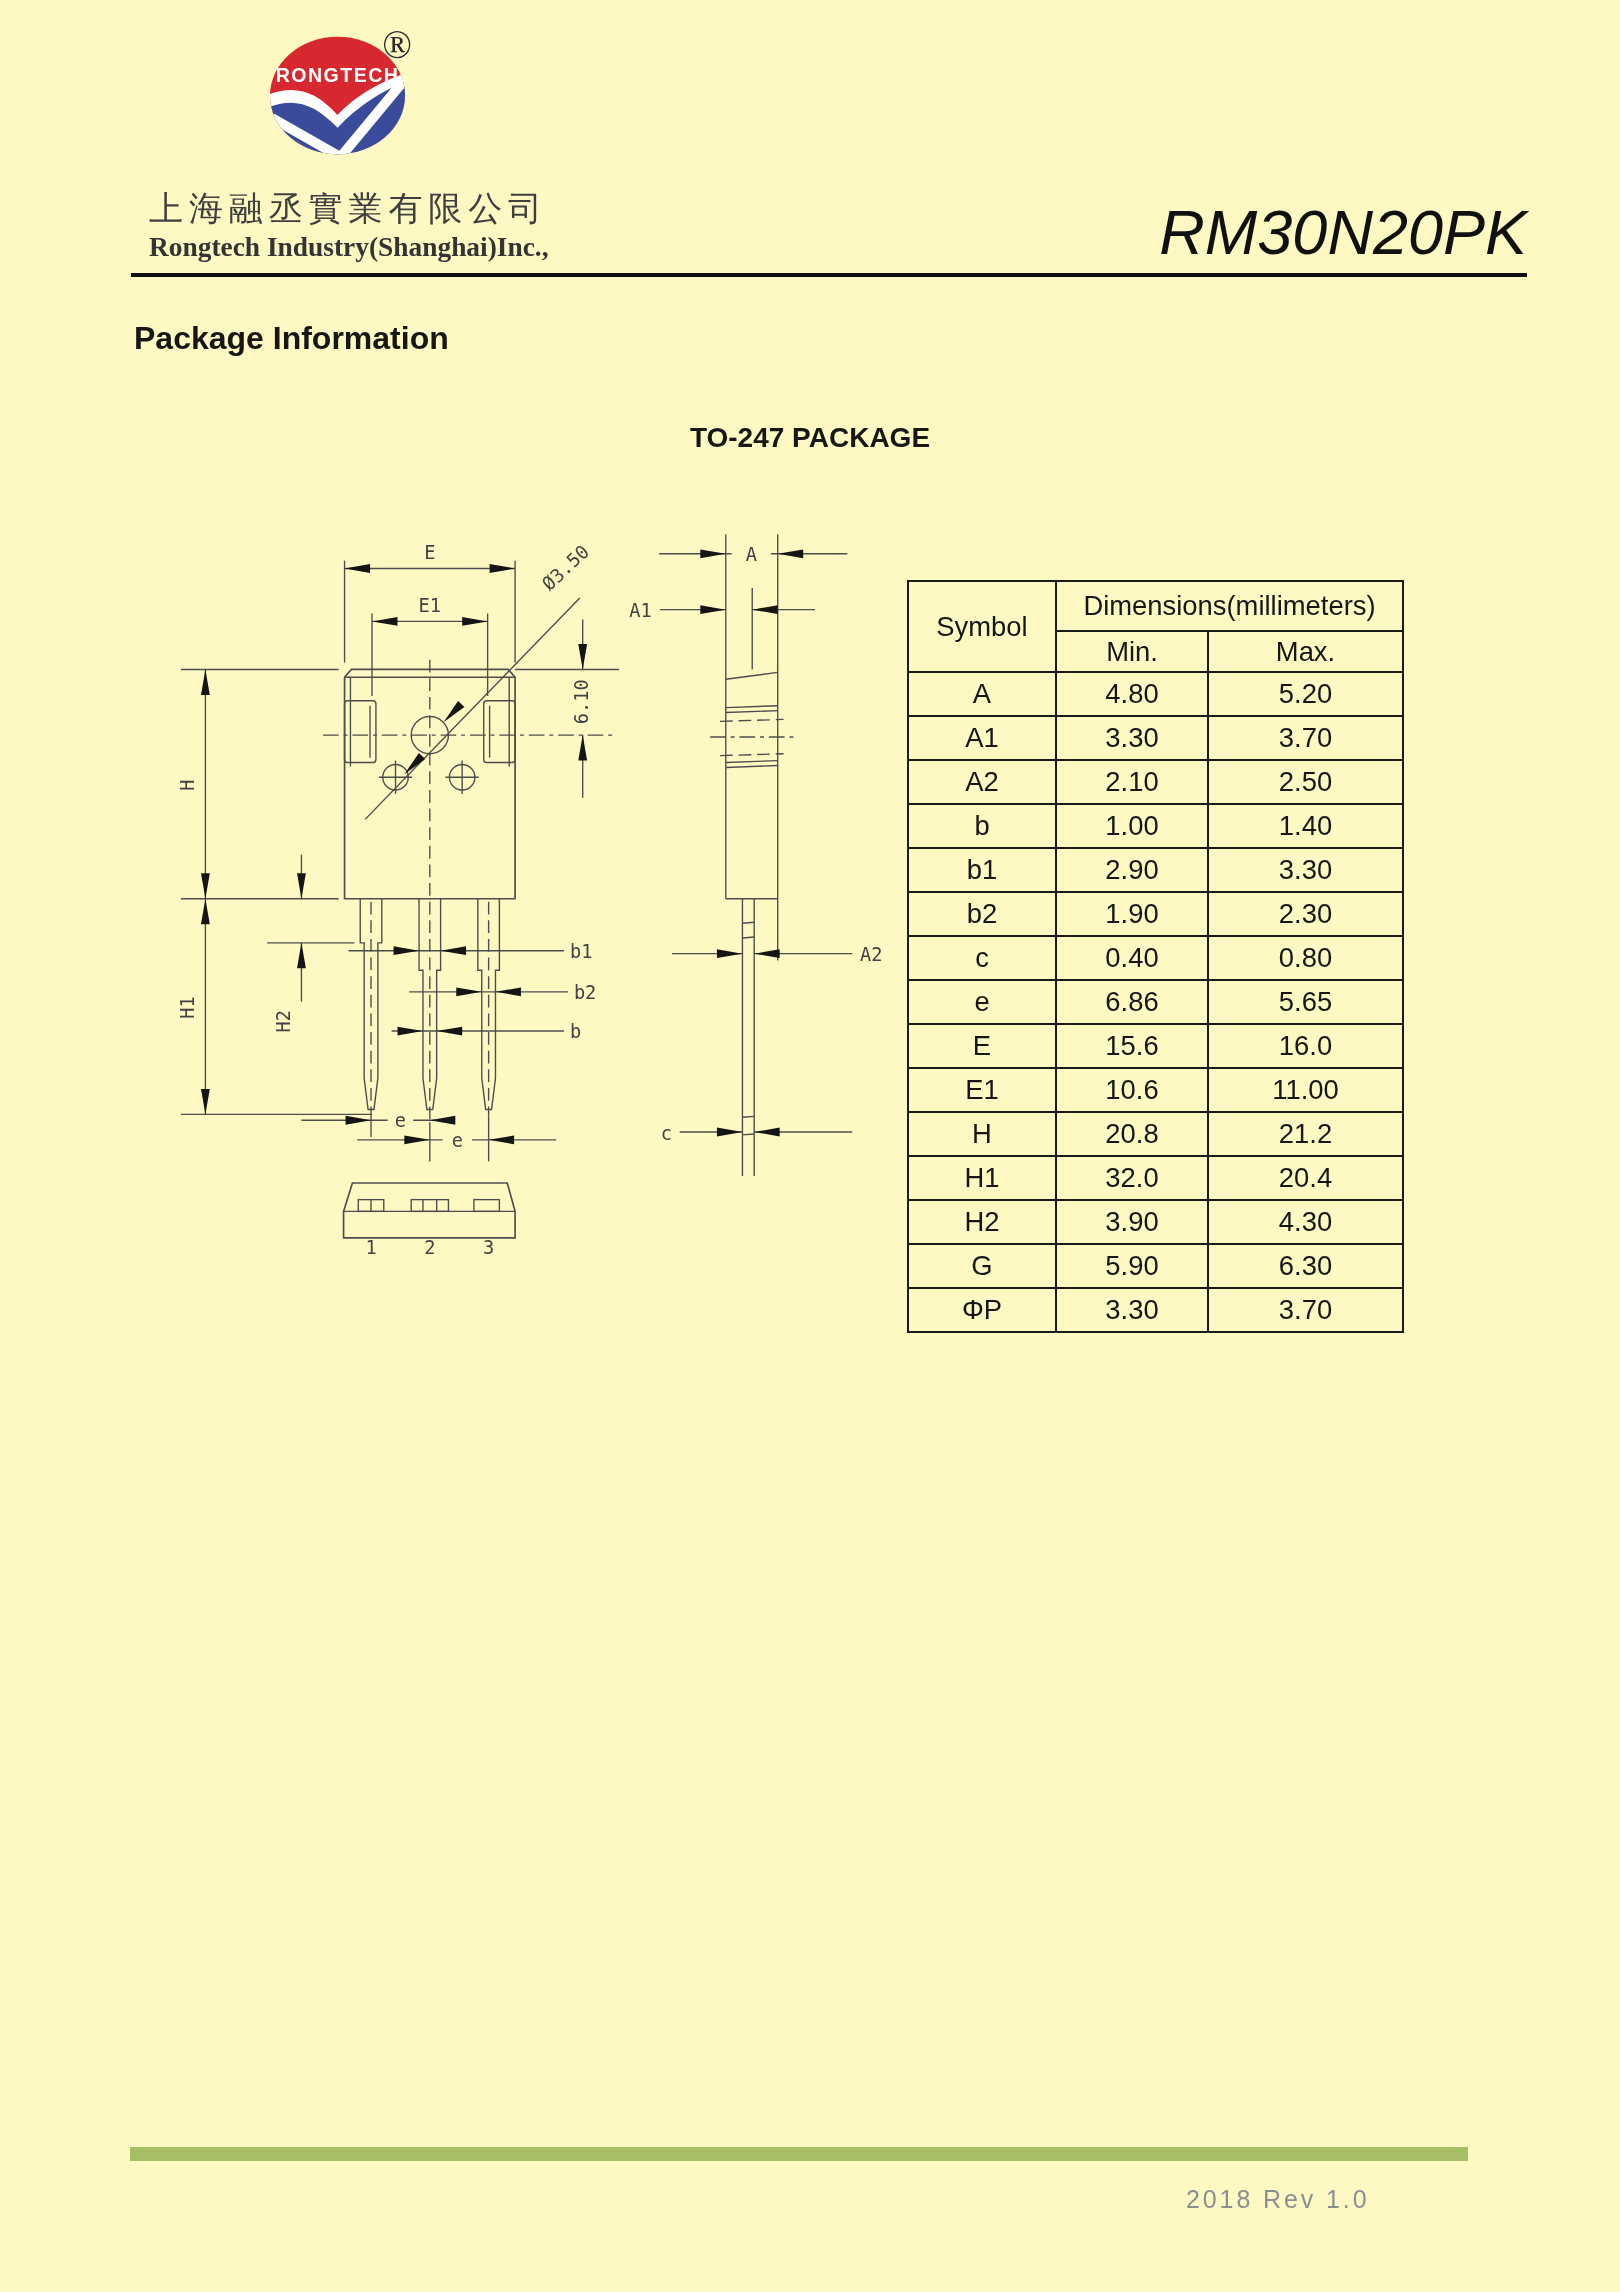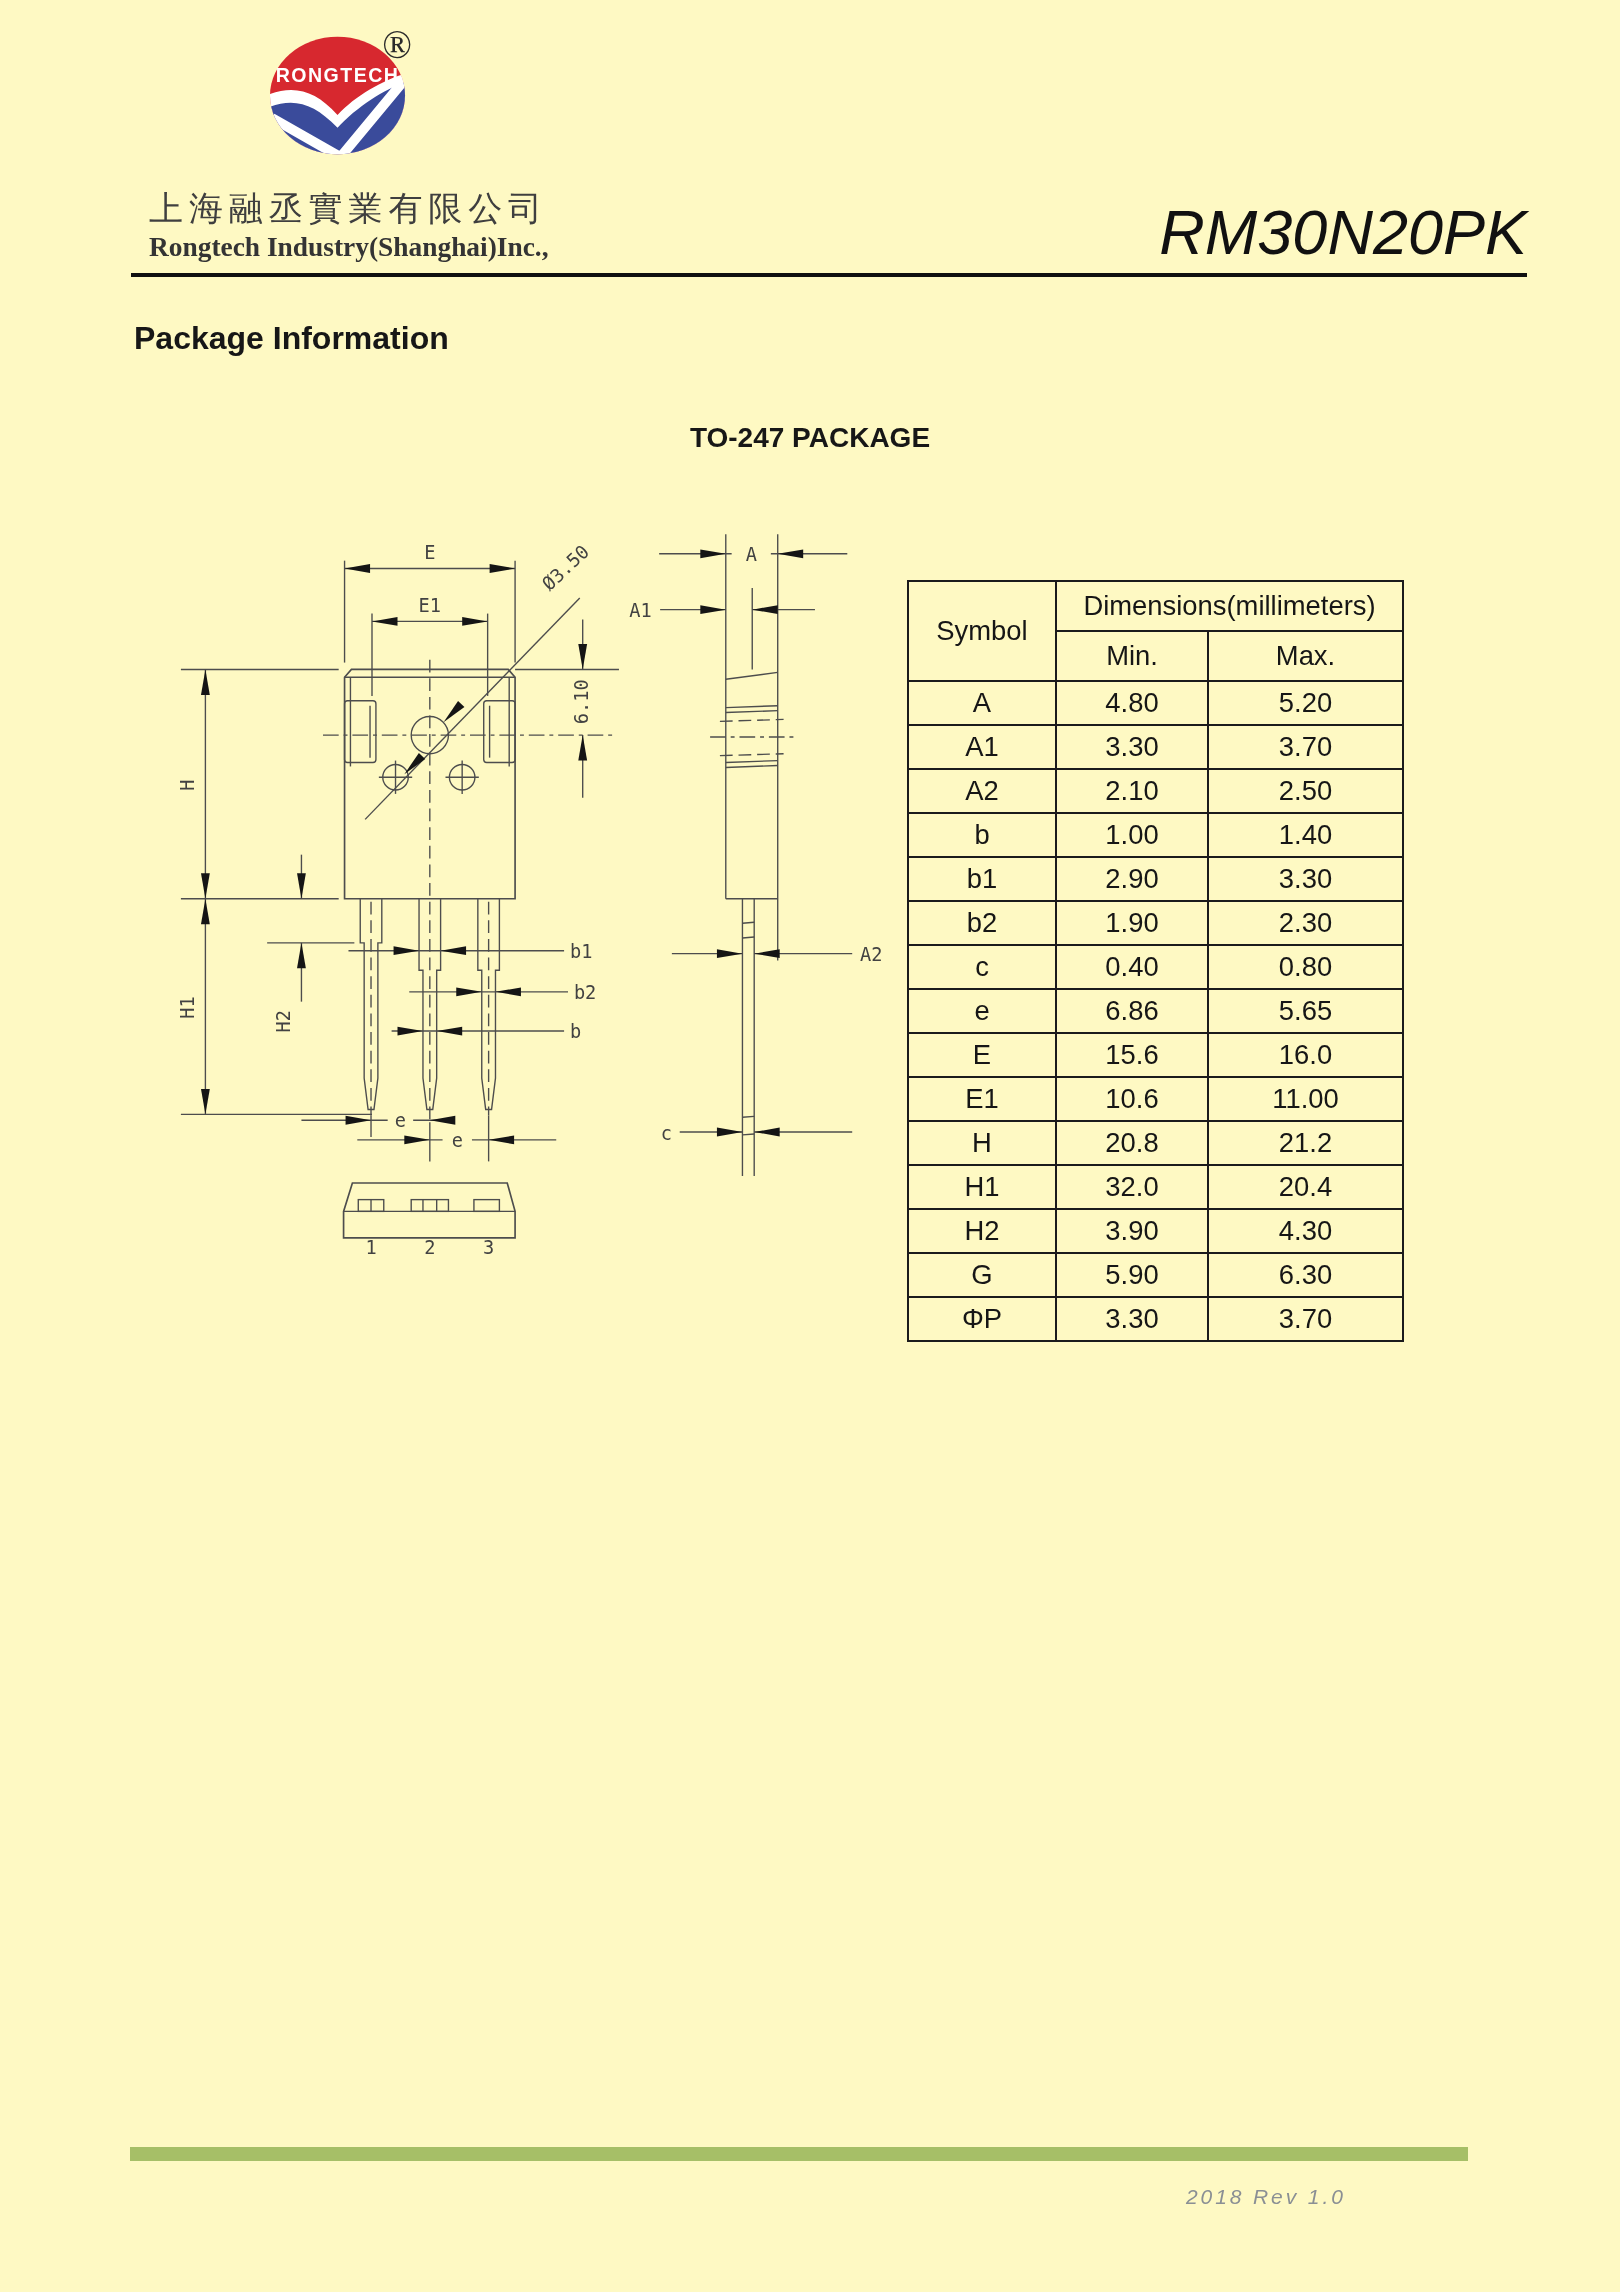--- a/index.html
+++ b/index.html
@@ -32,28 +32,28 @@
   
   #dim-table{left:907px;top:580px;border-collapse:collapse;table-layout:fixed;
              font-size:27.4px;color:#161616;}
   #dim-table th,#dim-table td{border:2px solid #1b1b1b;text-align:center;vertical-align:middle;
              padding:0;font-weight:normal;}
   #dim-table{border:2.9px solid #1b1b1b;}
   #dim-table .c-sym{width:148px;}
   #dim-table .c-min{width:152px;}
   #dim-table .c-max{width:195px;}
   #dim-table thead tr.r1{height:50px;}
-  #dim-table thead tr.r2{height:50px;}
+  #dim-table thead tr.r2{height:41px;}
   #dim-table tbody tr{height:44px;}
 
   
   #footer-bar{left:130px;top:2147px;width:1338px;height:13.7px;background:#a6bf67;}
   #footer-line{left:130px;top:2182px;width:1372px;font-size:28px;color:#141414;white-space:nowrap;}
   #footer-line .gap{display:inline-block;width:27.4px;}
-  #footer-rev{left:1186px;top:2185px;font-size:21px;font-style:italic;color:#8a8f94;letter-spacing:2.9px;white-space:nowrap;}
+  #footer-rev{left:1186px;top:2185px;font-size:25px;color:#8a8f94;letter-spacing:2.9px;white-space:nowrap;}
 
   
   #logo-svg{left:260px;top:24.5px;}
 </style>
 </head>
 <body>
 
 <div id="page">
 
   <svg id="logo-svg" class="abs" width="157" height="137" viewBox="0 0 160 140">

